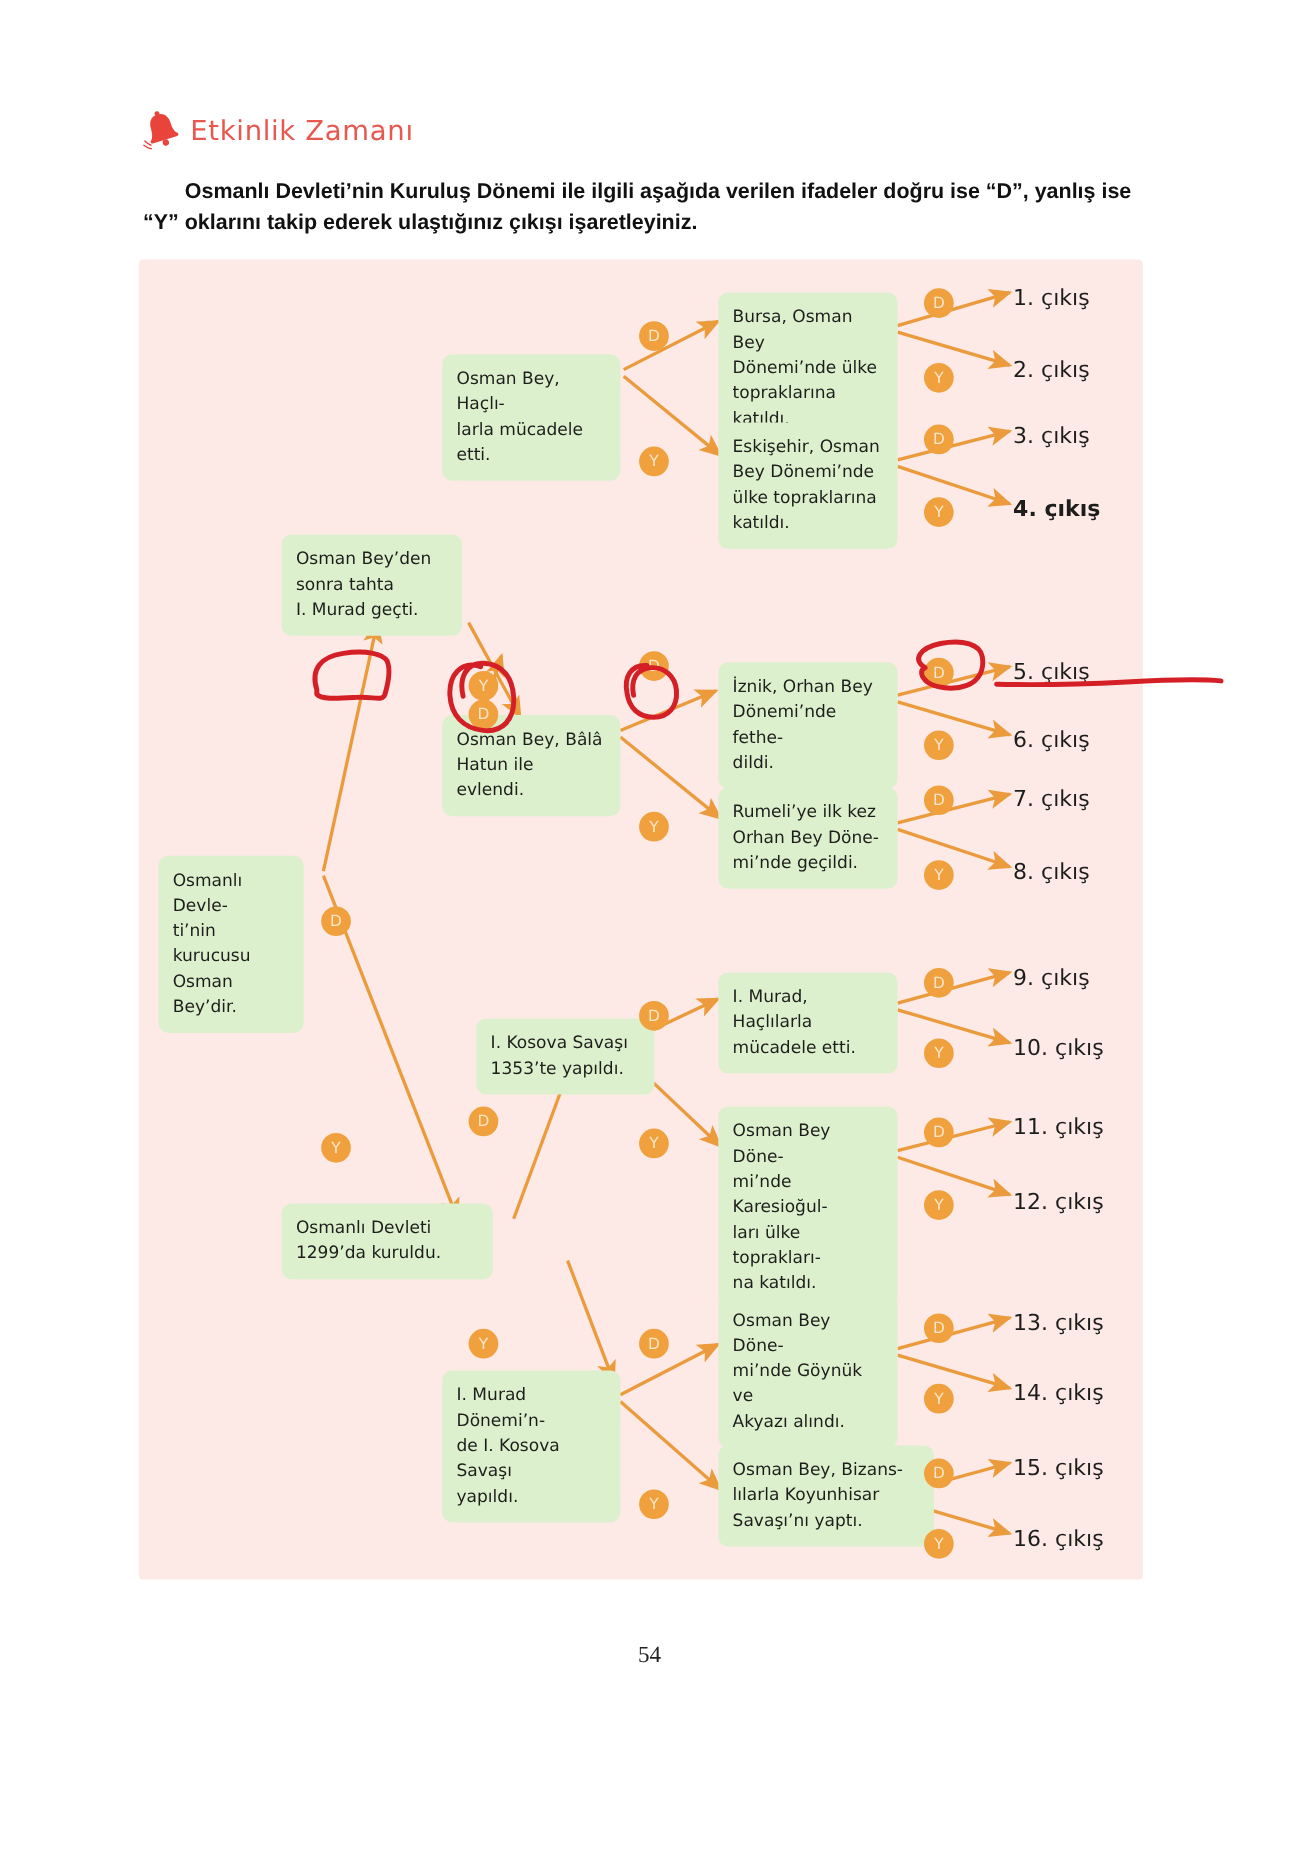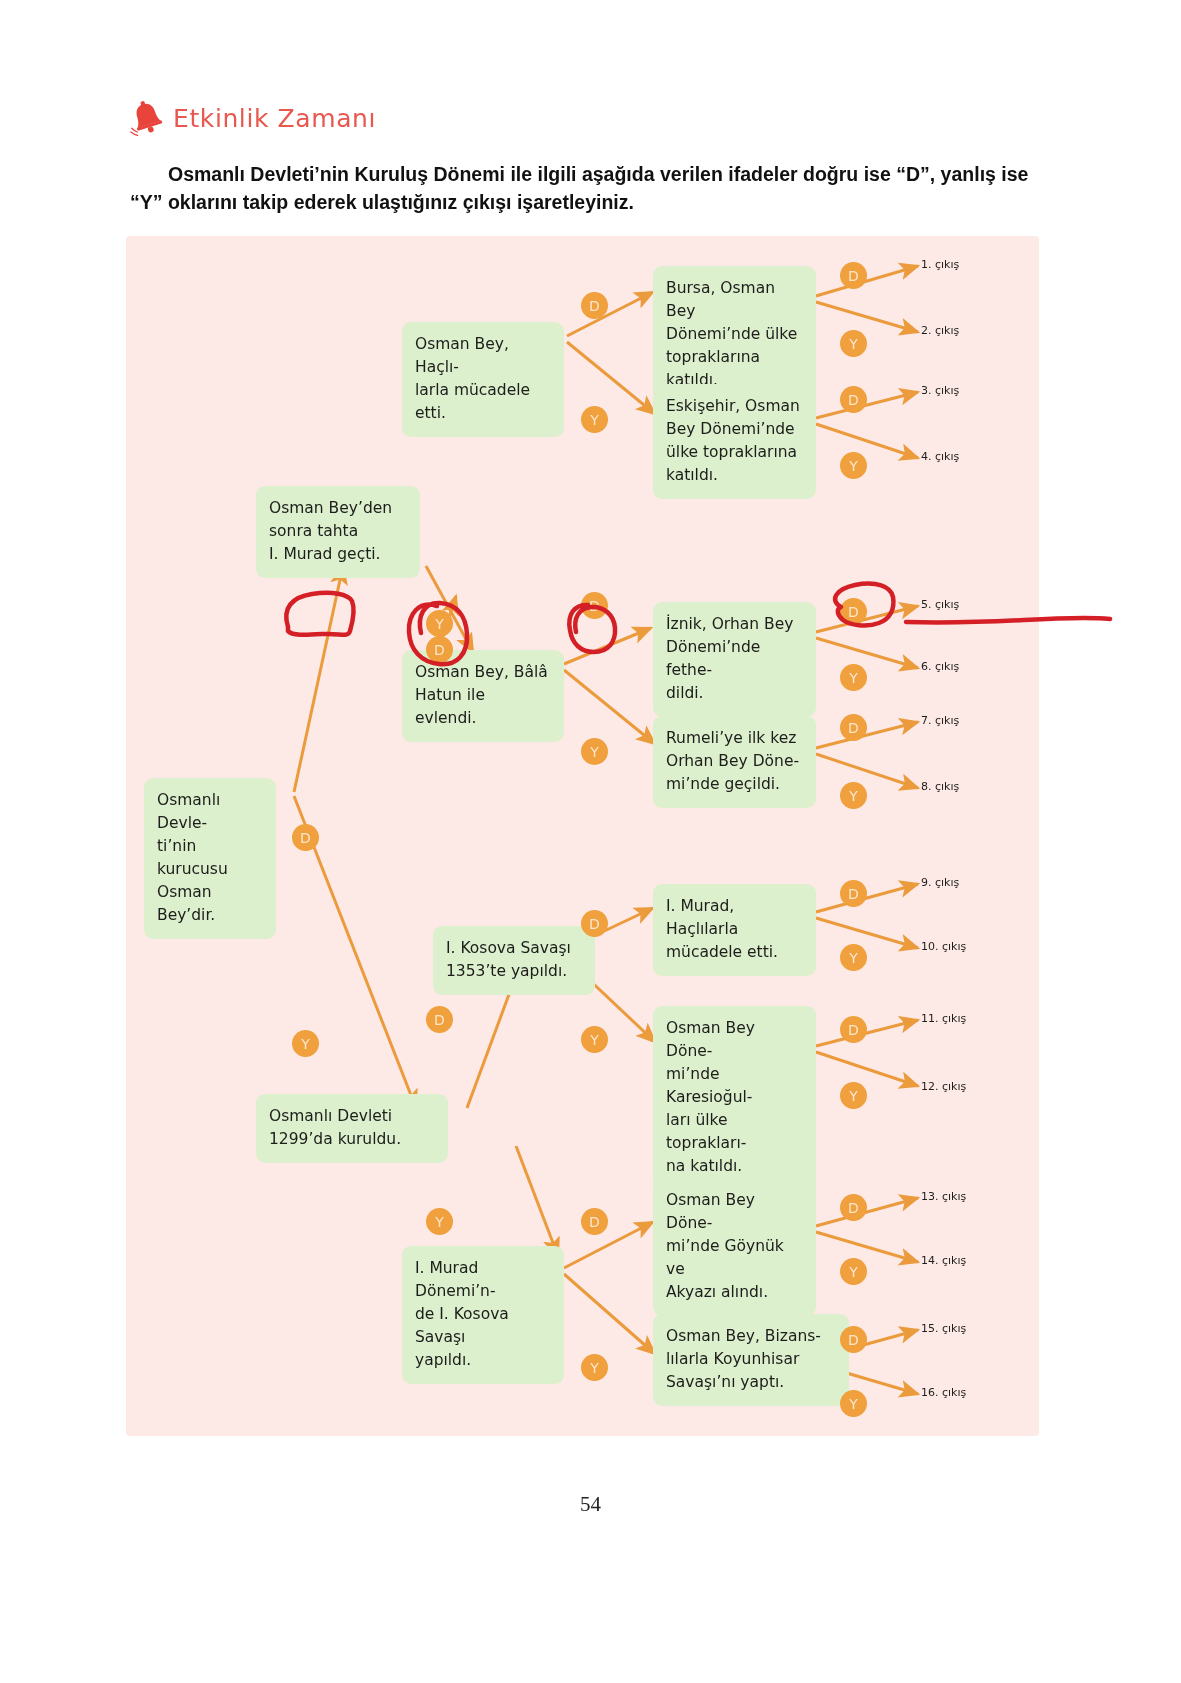--- a/index.html
+++ b/index.html
@@ -95,21 +95,21 @@
     display: flex;
     align-items: center;
     justify-content: center;
     z-index: 20;
   }
 
   
   .exit {
     position: absolute;
     font-family: "DejaVu Sans", "Liberation Sans", sans-serif;
-    font-size: 11px;
+    font-size: 20px;
     color: #1d1d1b;
     white-space: nowrap;
     z-index: 15;
   }
 
   
   #ink-layer {
     position: absolute;
     left: 0; top: 0;
     width: 1181px; height: 1683px;
@@ -323,21 +323,21 @@
 
     <div class="dy" style="left:714px; top:958px;">D</div>
     <div class="dy" style="left:714px; top:1022px;">Y</div>
 
     <div class="dy" style="left:714px; top:1090px;">D</div>
     <div class="dy" style="left:714px; top:1154px;">Y</div>
 
     <div class="exit" style="left:795px; top:22px;">1. çıkış</div>
     <div class="exit" style="left:795px; top:88px;">2. çıkış</div>
     <div class="exit" style="left:795px; top:148px;">3. çıkış</div>
-    <div class="exit" style="left:795px; top:214px;">4. çıkış</div>
+    <div class="exit" style="left:795px; top:214px;font-weight:bold;">4. çıkış</div>
     <div class="exit" style="left:795px; top:362px;">5. çıkış</div>
     <div class="exit" style="left:795px; top:424px;">6. çıkış</div>
     <div class="exit" style="left:795px; top:478px;">7. çıkış</div>
     <div class="exit" style="left:795px; top:544px;">8. çıkış</div>
     <div class="exit" style="left:795px; top:640px;">9. çıkış</div>
     <div class="exit" style="left:795px; top:704px;">10. çıkış</div>
     <div class="exit" style="left:795px; top:776px;">11. çıkış</div>
     <div class="exit" style="left:795px; top:844px;">12. çıkış</div>
     <div class="exit" style="left:795px; top:954px;">13. çıkış</div>
     <div class="exit" style="left:795px; top:1018px;">14. çıkış</div>

